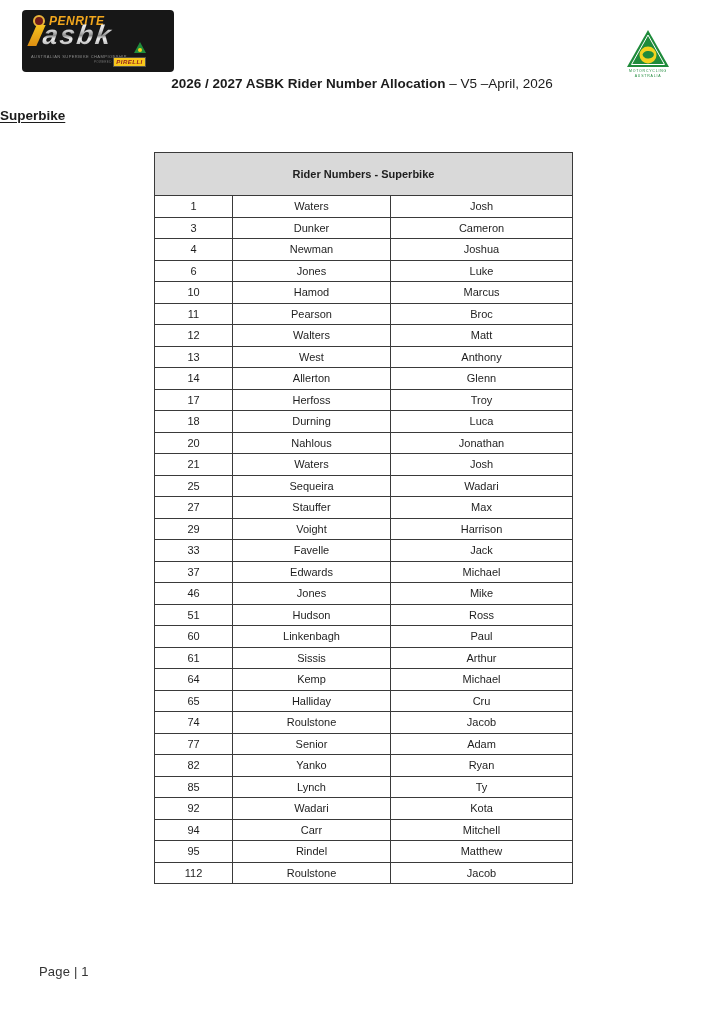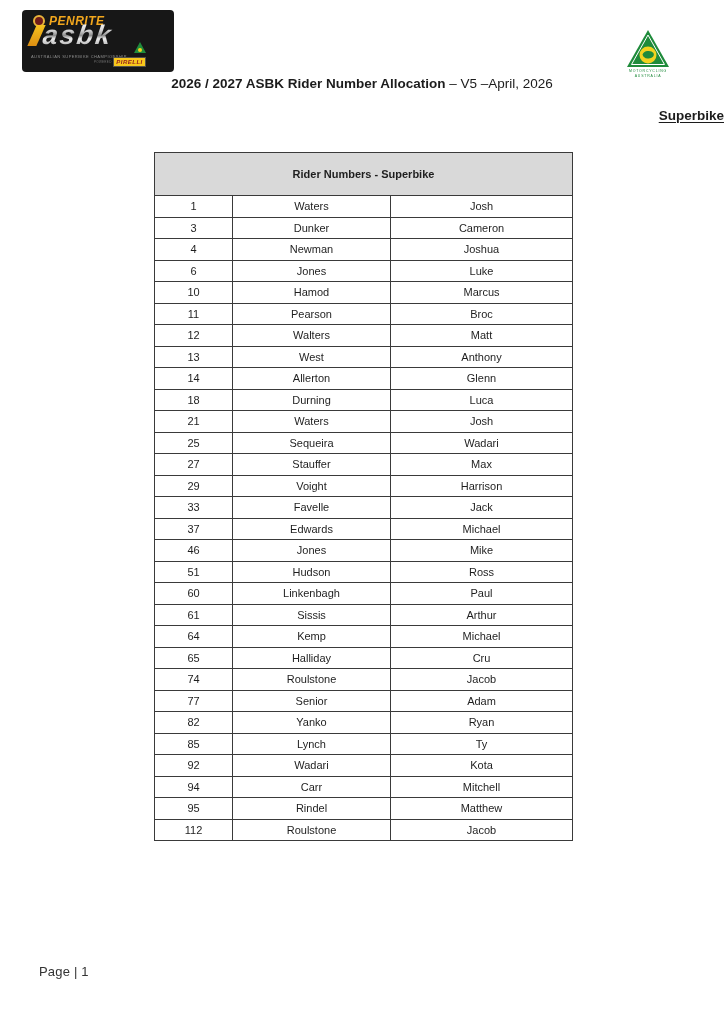--- a/index.html
+++ b/index.html
@@ -83,21 +83,21 @@
 
   
   .doc-title {
     position:absolute; left:0; top:76px; width:100%;
     text-align:center; font-size:13.5px; color:#1c1c1c;
   }
   .t-bold { font-weight:bold; }
   .t-reg { font-weight:normal; }
   .section-title {
     position:absolute; left:0; top:108px; width:100%;
-    text-align:right; font-size:13.5px; font-weight:bold; color:#1c1c1c;
+    text-align:left; font-size:13.5px; font-weight:bold; color:#1c1c1c;
   }
   .section-title span { text-decoration:underline; text-underline-offset:2px; }
 
   
   table.rider-table {
     position:absolute; left:154px; top:152px;
     width:418px;
     border-collapse:collapse;
     table-layout:fixed;
     font-size:11px; color:#1e1e1e;
@@ -212,25 +212,35 @@
           <td>13</td>
           <td>West</td>
           <td>Anthony</td>
         </tr>
         <tr>
           <td>14</td>
           <td>Allerton</td>
           <td>Glenn</td>
         </tr>
         <tr>
+          <td>17</td>
+          <td>Herfoss</td>
+          <td>Troy</td>
+        </tr>
+        <tr>
           <td>18</td>
           <td>Durning</td>
           <td>Luca</td>
         </tr>
         <tr>
+          <td>20</td>
+          <td>Nahlous</td>
+          <td>Jonathan</td>
+        </tr>
+        <tr>
           <td>21</td>
           <td>Waters</td>
           <td>Josh</td>
         </tr>
         <tr>
           <td>25</td>
           <td>Sequeira</td>
           <td>Wadari</td>
         </tr>
         <tr>

